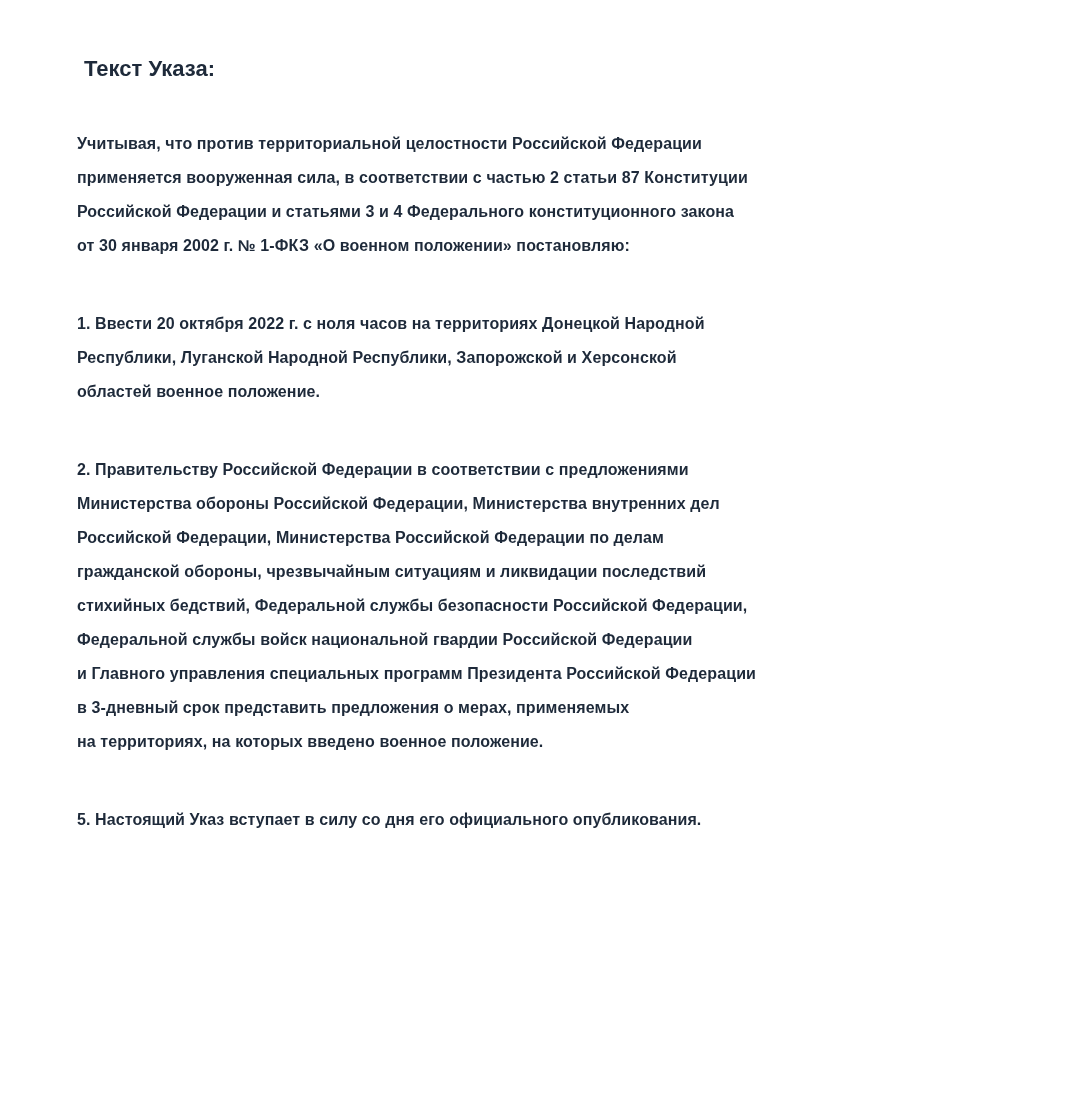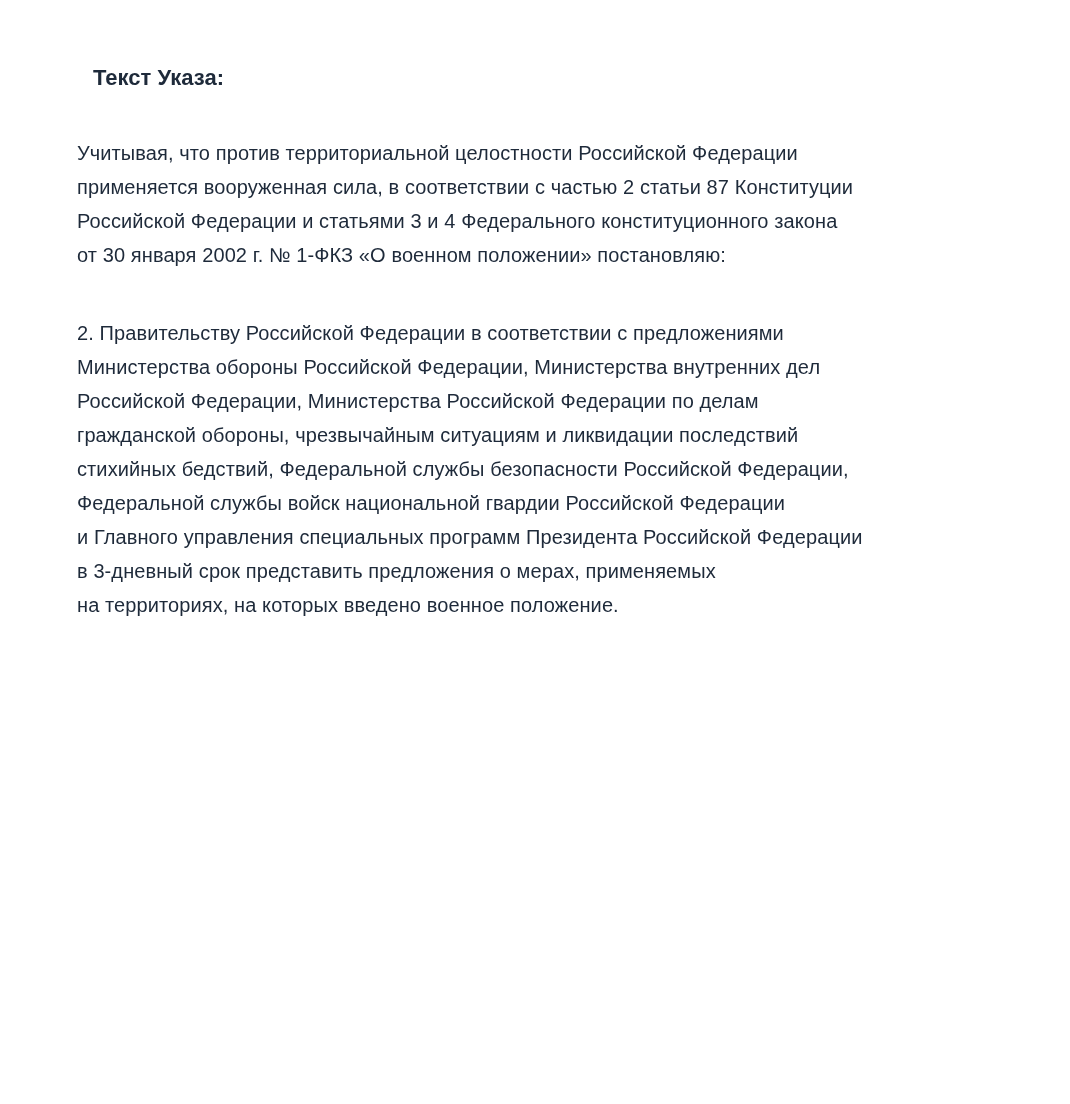--- a/index.html
+++ b/index.html
@@ -19,51 +19,55 @@
   .page {
     box-sizing: border-box;
     width: 1070px;
     height: 1104px;
     padding: 48px 55px 16px 77px;
   }
   .doc-title {
     font-size: 22px;
     line-height: 28px;
     font-weight: 700;
-    margin: 16px;
+    margin: 7px;
     white-space: pre;
   }
   .para {
-    font-size: 20px;
+    font-size: 16px;
     line-height: 34px;
-    font-weight: 400;
+    font-weight: 700;
     margin: 44px 0 0 0;
     white-space: pre;          
     letter-spacing: 0.1px;
   }
 </style>
 </head>
 <body style="color: rgb(30, 42, 58); background: rgb(255, 255, 255);">
 
 <div class="page">
 
   <h1 class="doc-title">Текст Указа:</h1>
 
   <p class="para">Учитывая, что против территориальной целостности Российской Федерации
 применяется вооруженная сила, в соответствии с частью 2 статьи 87 Конституции
 Российской Федерации и статьями 3 и 4 Федерального конституционного закона
 от 30 января 2002 г. № 1-ФКЗ «О военном положении» постановляю:</p>
 
+  <p class="para">1. Ввести 20 октября 2022 г. с ноля часов на территориях Донецкой Народной
+Республики, Луганской Народной Республики, Запорожской и Херсонской
+областей военное положение.</p>
 
   <p class="para">2. Правительству Российской Федерации в соответствии с предложениями
 Министерства обороны Российской Федерации, Министерства внутренних дел
 Российской Федерации, Министерства Российской Федерации по делам
 гражданской обороны, чрезвычайным ситуациям и ликвидации последствий
 стихийных бедствий, Федеральной службы безопасности Российской Федерации,
 Федеральной службы войск национальной гвардии Российской Федерации
 и Главного управления специальных программ Президента Российской Федерации
 в 3-дневный срок представить предложения о мерах, применяемых
 на территориях, на которых введено военное положение.</p>
 
 
 
+  <p class="para">5. Настоящий Указ вступает в силу со дня его официального опубликования.</p>
 
 </div>
 
 </body></html>

